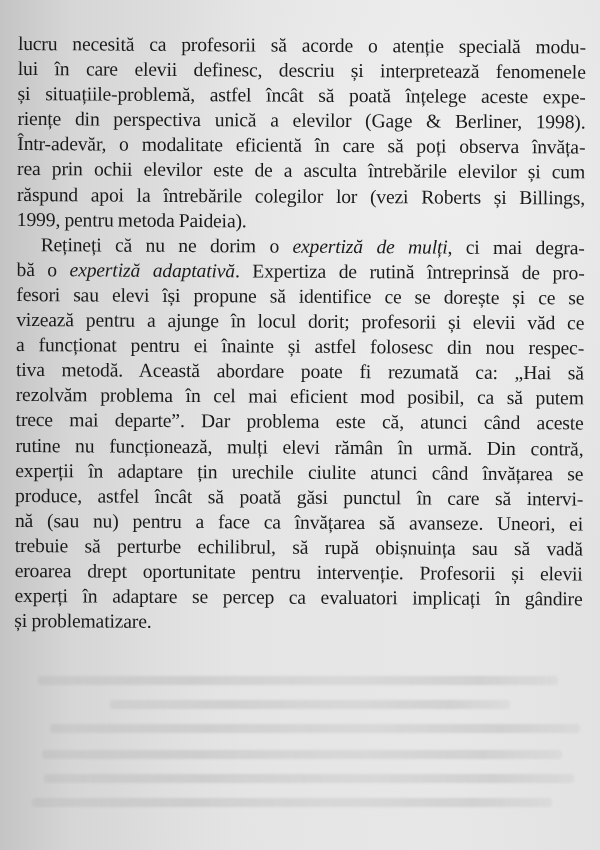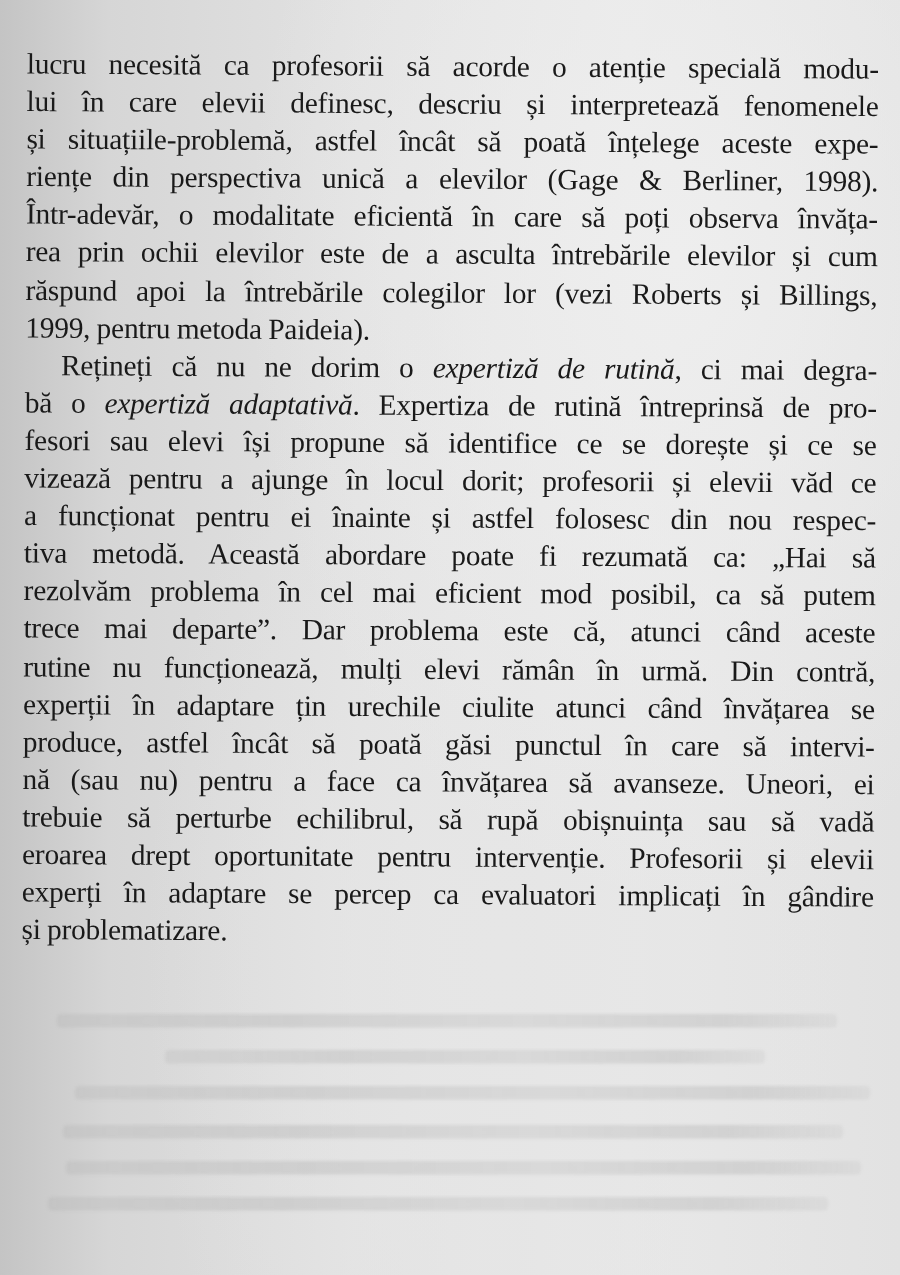--- a/index.html
+++ b/index.html
@@ -79,21 +79,21 @@
         <span class="line"><span class="seg">lucru necesită ca profesorii să acorde o atenție specială modu-</span></span>
         <span class="line"><span class="seg">lui în care elevii definesc, descriu și interpretează fenomenele</span></span>
         <span class="line"><span class="seg">și situațiile-problemă, astfel încât să poată înțelege aceste expe-</span></span>
         <span class="line"><span class="seg">riențe din perspectiva unică a elevilor (Gage &amp; Berliner, 1998).</span></span>
         <span class="line"><span class="seg">Într-adevăr, o modalitate eficientă în care să poți observa învăța-</span></span>
         <span class="line"><span class="seg">rea prin ochii elevilor este de a asculta întrebările elevilor și cum</span></span>
         <span class="line"><span class="seg">răspund apoi la întrebările colegilor lor (vezi Roberts și Billings,</span></span>
         <span class="line last"><span class="seg">1999, pentru metoda Paideia).</span></span>
       </div>
       <div>
-        <span class="line indent"><span class="seg">Rețineți că nu ne dorim o </span><span class="seg it">expertiză de rutină</span><span class="seg">, ci mai degra-</span></span>
+        <span class="line indent"><span class="seg">Rețineți că nu ne dorim o </span><span class="seg it">expertiză de mulți</span><span class="seg">, ci mai degra-</span></span>
         <span class="line"><span class="seg">bă o </span><span class="seg it">expertiză adaptativă</span><span class="seg">. Expertiza de rutină întreprinsă de pro-</span></span>
         <span class="line"><span class="seg">fesori sau elevi își propune să identifice ce se dorește și ce se</span></span>
         <span class="line"><span class="seg">vizează pentru a ajunge în locul dorit; profesorii și elevii văd ce</span></span>
         <span class="line"><span class="seg">a funcționat pentru ei înainte și astfel folosesc din nou respec-</span></span>
         <span class="line"><span class="seg">tiva metodă. Această abordare poate fi rezumată ca: „Hai să</span></span>
         <span class="line"><span class="seg">rezolvăm problema în cel mai eficient mod posibil, ca să putem</span></span>
         <span class="line"><span class="seg">trece mai departe”. Dar problema este că, atunci când aceste</span></span>
         <span class="line"><span class="seg">rutine nu funcționează, mulți elevi rămân în urmă. Din contră,</span></span>
         <span class="line"><span class="seg">experții în adaptare țin urechile ciulite atunci când învățarea se</span></span>
         <span class="line"><span class="seg">produce, astfel încât să poată găsi punctul în care să intervi-</span></span>

